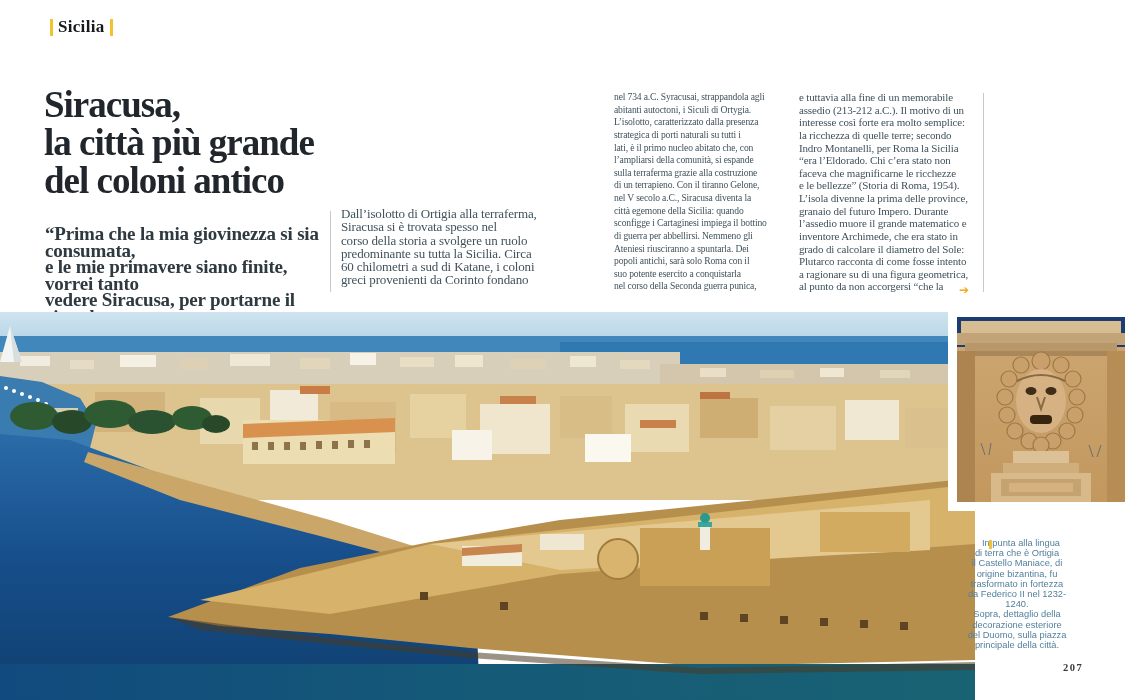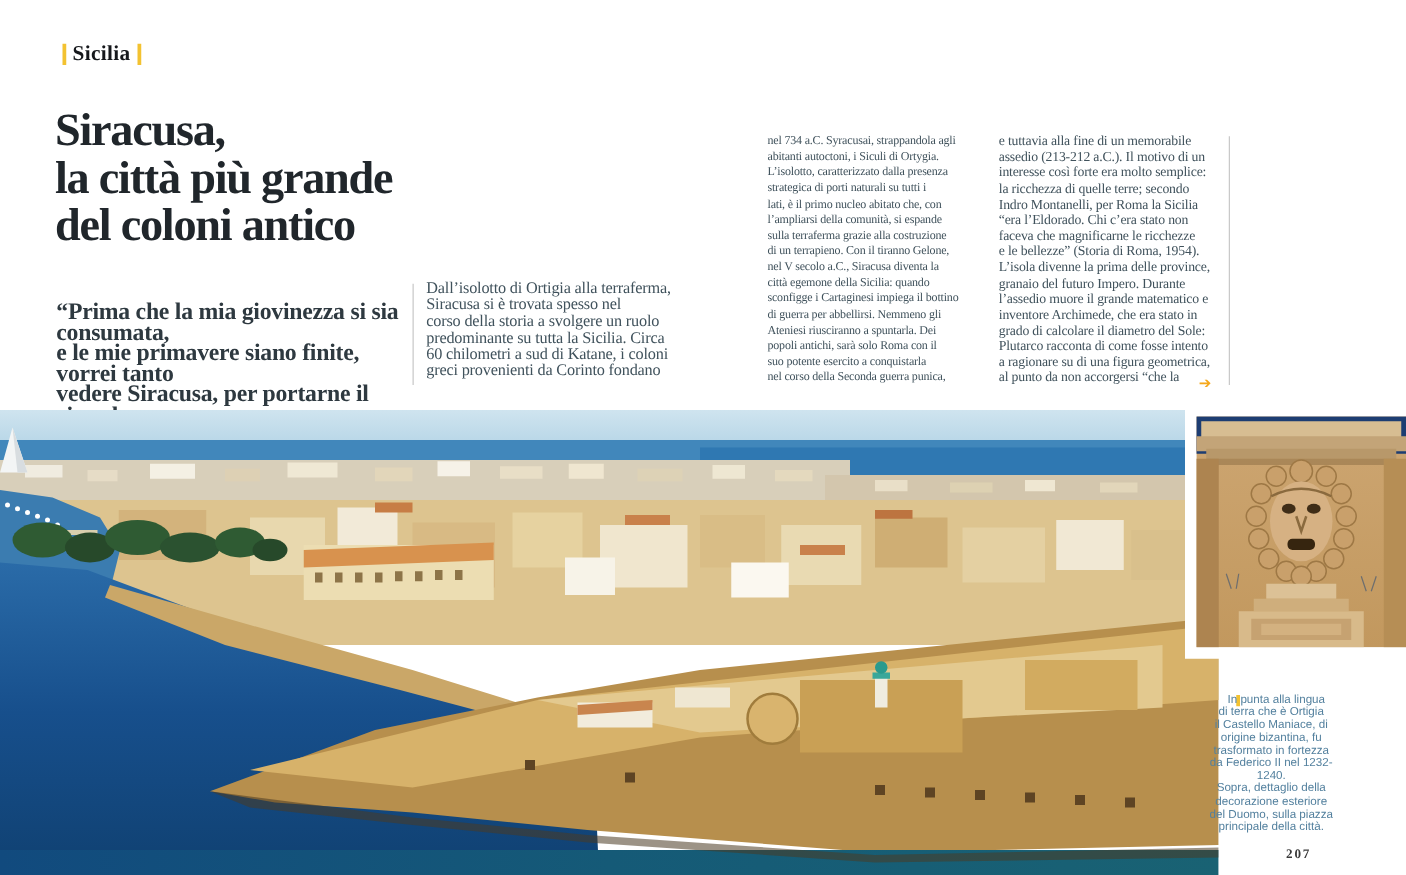--- a/index.html
+++ b/index.html
@@ -1,21 +1,21 @@
 <!DOCTYPE html>
 <html><head>
 <meta charset="utf-8">
 <style>
   html,body{margin:0;padding:0;}
   body{
     width:1125px;height:700px;position:relative;overflow:hidden;
     background:#ffffff;
     font-family:"Liberation Serif", serif;
   }
-  .abs{position:absolute;margin-top:16px;}
+  .abs{position:absolute;}
 
   
   .kicker{left:50px;top:17px;display:flex;align-items:center;gap:5px;}
   .kicker-bar{width:3px;height:17px;background:#f3c231;}
   .kicker-label{font-size:17px;font-weight:bold;color:#16181c;letter-spacing:.3px;}
 
   
   .headline{
     left:44px;top:86px;width:420px;
     font-size:37px;line-height:38px;font-weight:bold;color:#20262b;
@@ -65,21 +65,21 @@
     left:951px;top:538px;width:132px;
     font-family:"Liberation Sans", sans-serif;
     font-size:9.3px;line-height:10.2px;color:#53809e;
     white-space:pre-line;text-indent:8px;text-align:center;
   }
   .caption-bar{
     left:989px;top:540px;width:2.5px;height:9px;background:#f3c231;
   }
 
   .page-num{
-    left:999px;top:662px;width:50px;text-align:right;
+    left:1048px;top:662px;width:50px;text-align:center;
     font-size:10.5px;letter-spacing:1.5px;color:#3a3a3a;font-weight:bold;
   }
 </style>
 </head>
 <body>
 
 <div class="abs kicker">
   <span class="kicker-bar"></span>
   <span class="kicker-label">Sicilia</span>
   <span class="kicker-bar"></span>

